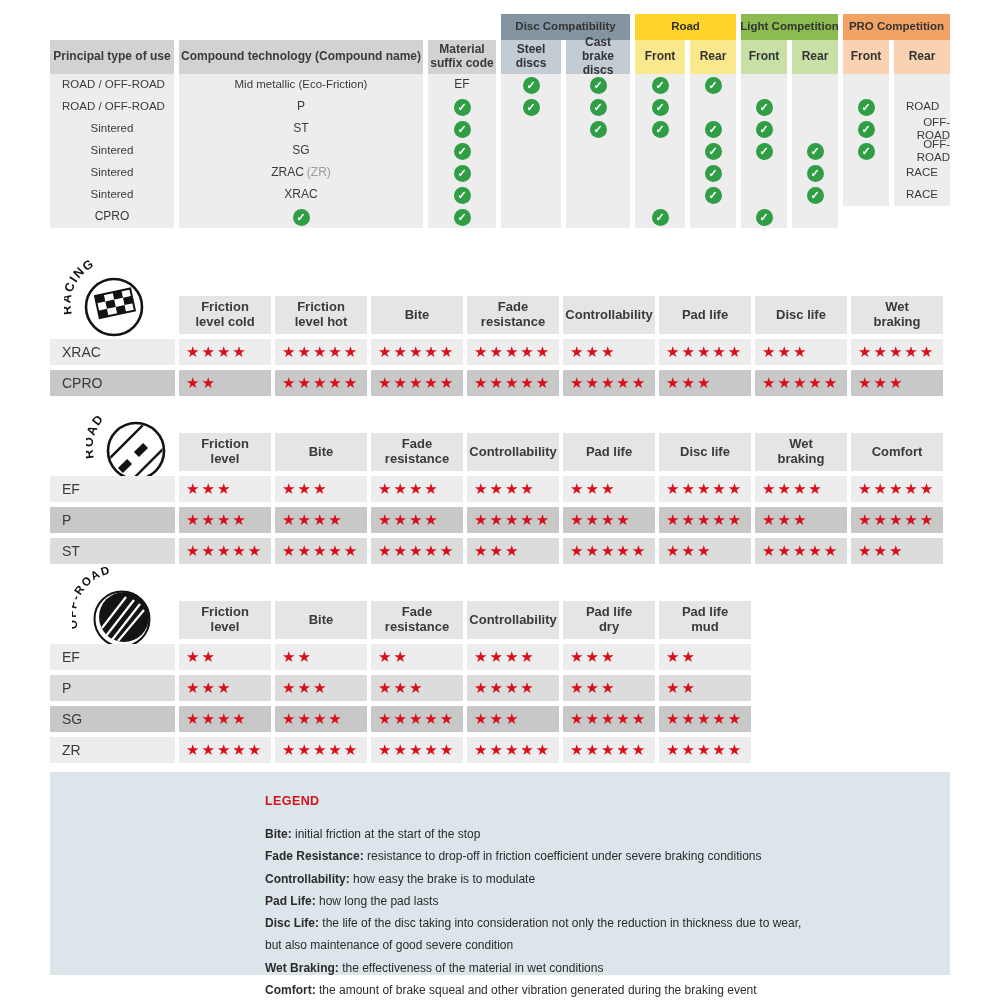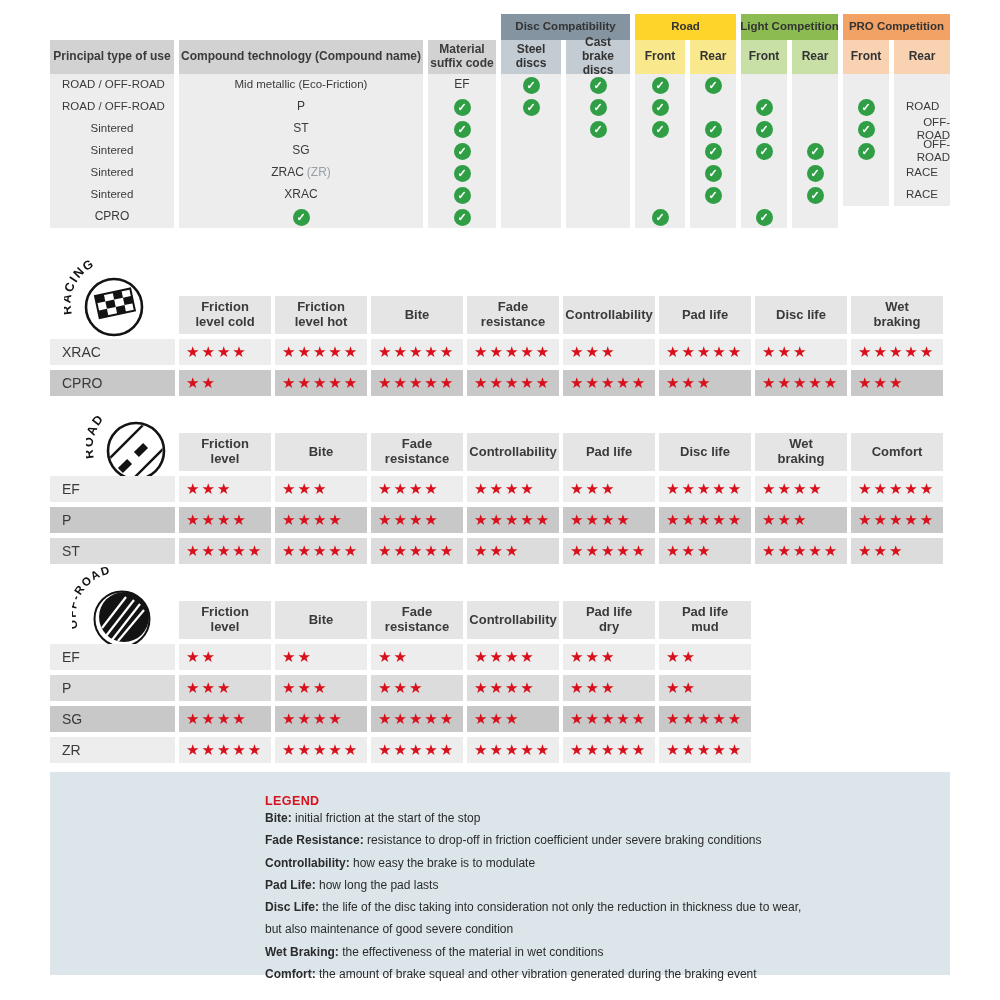--- a/index.html
+++ b/index.html
@@ -26,21 +26,21 @@
   .rhead{background:#e5e5e5;font-weight:bold;font-size:13px;padding:0 16px}
   .rlabel{justify-content:flex-start;padding-left:12px;font-size:14px;text-align:left}
   .rstars{justify-content:flex-start;padding-left:7px}
   .stars{color:#d8101c;font-family:"DejaVu Sans",sans-serif;font-size:15px;letter-spacing:2px;line-height:1;white-space:nowrap}
   
   .badge{position:absolute}
   .badge text{fill:#131313;font-weight:bold;font-family:"Liberation Sans",sans-serif;letter-spacing:1.5px}
   
   .legend{position:absolute;left:50px;top:772px;width:900px;height:203px;background:#dbe5ea}
   .legend-inner{padding:22px 20px 0 215px;font-size:12px;color:#2b2b2b}
-  .legend-title{color:#d8101c;font-weight:bold;font-size:12.5px;margin-bottom:4px;letter-spacing:.4px}
+  .legend-title{color:#d8101c;font-weight:bold;font-size:12.5px;margin-bottom:20px;letter-spacing:.4px}
   .legend-line{margin-bottom:8.5px;line-height:1.15}
   .legend-line b{color:#2b2b2b}
 </style>
 </head>
 <body>
 
 <div>
 
   <div class="compat">
       <div class="compat-corner"></div>

